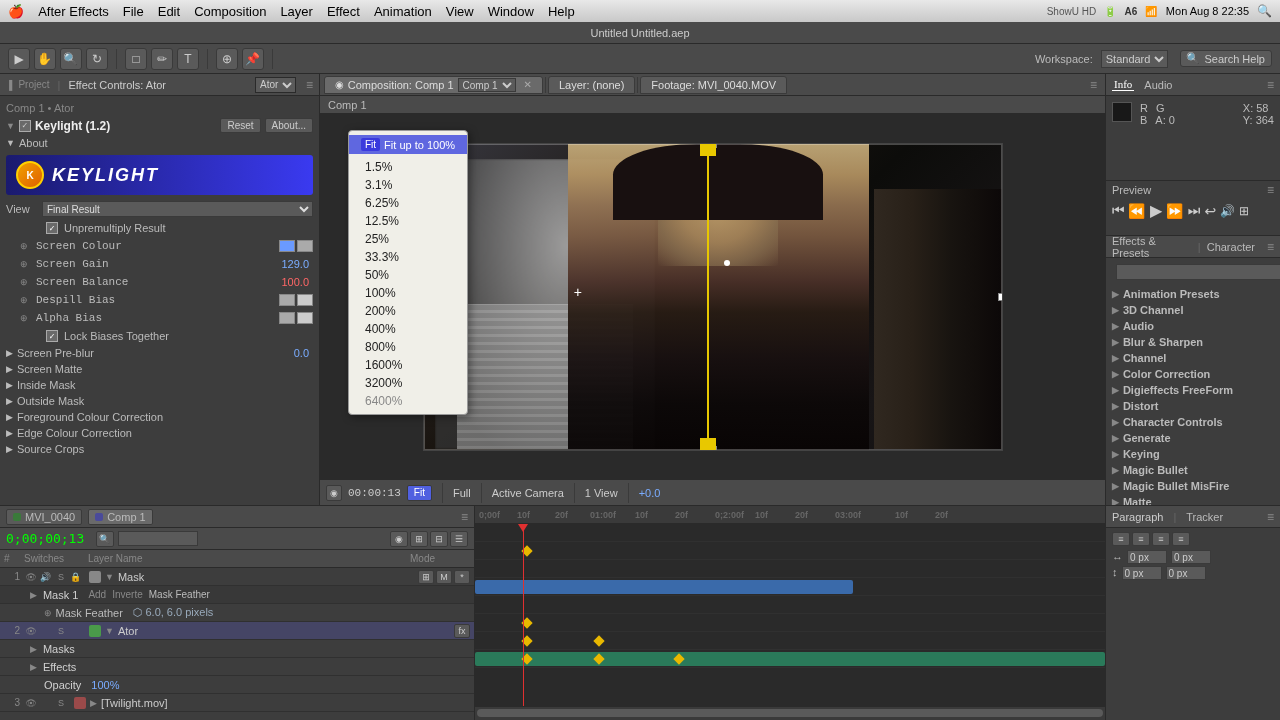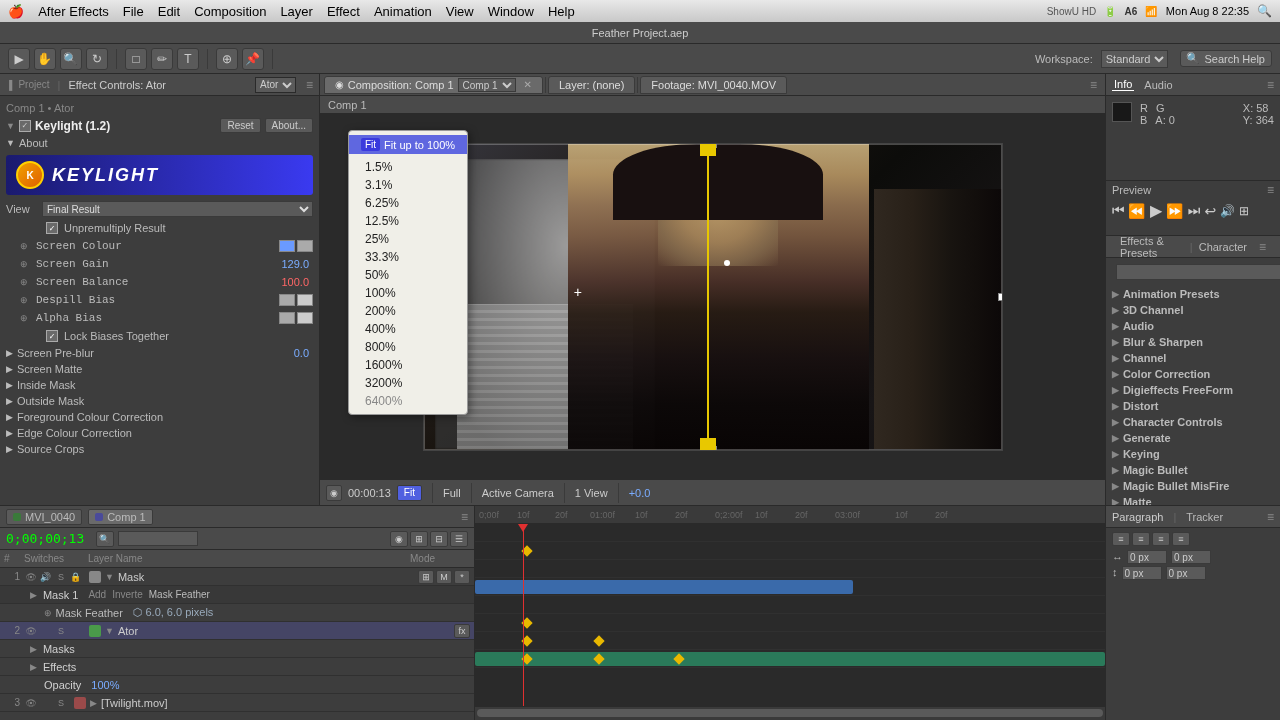--- a/index.html
+++ b/index.html
@@ -308,21 +308,21 @@
       flex: 1;
       overflow: hidden;
       display: flex;
       flex-direction: column;
     }
     .effects-header {
       height: 22px;
       background: #4a4a4a;
       display: flex;
       align-items: center;
-      padding: 0 14px;
+      padding: 0 6px;
       gap: 6px;
       border-bottom: 1px solid #2a2a2a;
       font-size: 11px;
       color: #bbb;
     }
     .effects-search {
       width: 100%;
       background: #5a5a5a;
       border: 1px solid #3a3a3a;
       color: #ccc;
@@ -473,20 +473,21 @@
       border-right: 1px solid #2a2a2a;
       display: flex;
       flex-direction: column;
     }
     .tl-right-panel {
       flex: 1;
       background: #2a2a2a;
       display: flex;
       flex-direction: column;
       position: relative;
+      font-weight: bold;
     }
     .tl-right-extra {
       width: 175px;
       background: #3d3d3d;
       border-left: 1px solid #2a2a2a;
     }
 
     .tl-header {
       height: 22px;
       background: #4a4a4a;
@@ -573,21 +574,21 @@
       padding: 0 6px;
       gap: 8px;
       border-bottom: 1px solid #2a2a2a;
     }
     .ip-tab {
       font-size: 11px;
       color: #bbb;
       cursor: pointer;
       padding: 0 2px;
     }
-    .ip-tab.active { color: #fff; border-bottom: 1px solid #fff; }
+    .ip-tab.active { color: #fff; border-bottom: 1px solid #fff; font-family: Liberation Serif, serif; }
 
   </style>
 </head>
 <body>
 
 <div class="menu-bar">
   <span>🍎</span>
   <span>After Effects</span>
   <span>File</span>
   <span>Edit</span>
@@ -602,21 +603,21 @@
     <span style="font-size:10px; color:#555;">ShowU HD</span>
     <span style="font-size:10px; color:#333;">🔋</span>
     <span style="font-size:10px; color:#333;font-weight:bold;">A6</span>
     <span style="font-size:10px; color:#333;">📶</span>
     <span>Mon Aug 8  22:35</span>
     <span style="font-size:12px;">🔍</span>
   </div>
 </div>
 
 <div class="title-bar">
-  <span>Feather Project.aep</span>
+  <span>Untitled Untitled.aep</span>
 </div>
 
 <div class="toolbar" style="position:absolute; top:44px; left:0; right:0; z-index:50;">
   <div class="toolbar-btn">▶</div>
   <div class="toolbar-btn">✋</div>
   <div class="toolbar-btn">🔍</div>
   <div class="toolbar-btn">↻</div>
   <div class="toolbar-sep"></div>
   <div class="toolbar-btn">□</div>
   <div class="toolbar-btn">✏</div>
@@ -830,21 +831,21 @@
         <div style="position:absolute; right:-4px; top:calc(50% - 4px); width:8px; height:8px; background:white; border:1px solid #888;"></div>
 
         <div style="position:absolute; left:26%; top:46%; color:white; font-size:14px; z-index:12;">+</div>
 
         <div style="position:absolute; left:52%; top:38%; width:6px; height:6px; background:white; border-radius:50%; z-index:12;"></div>
       </div>
     </div>
 
     <div class="viewer-controls">
       <div style="width:16px;height:16px;background:#5a5a5a;border:1px solid #3a3a3a;border-radius:2px;display:flex;align-items:center;justify-content:center;font-size:9px;color:#ccc;">◉</div>
-      <div style="font-size:11px;color:#ccc;font-family:Liberation Sans, sans-serif;">00:00:13</div>
+      <div style="font-size:11px;color:#ccc;font-family:Liberation Mono, monospace;">00:00:13</div>
 
       <div style="background:#5060e0;border:1px solid #3a3a3a;border-radius:2px;padding:0 6px;height:16px;display:flex;align-items:center;font-size:10px;color:white;gap:2px;cursor:pointer;">
         <span>Fit</span>
       </div>
 
       <div class="toolbar-sep"></div>
       <span style="font-size:11px;color:#ccc;">Full</span>
       <div class="toolbar-sep"></div>
       <span style="font-size:11px;color:#ccc;">Active Camera</span>
       <div class="toolbar-sep"></div>

